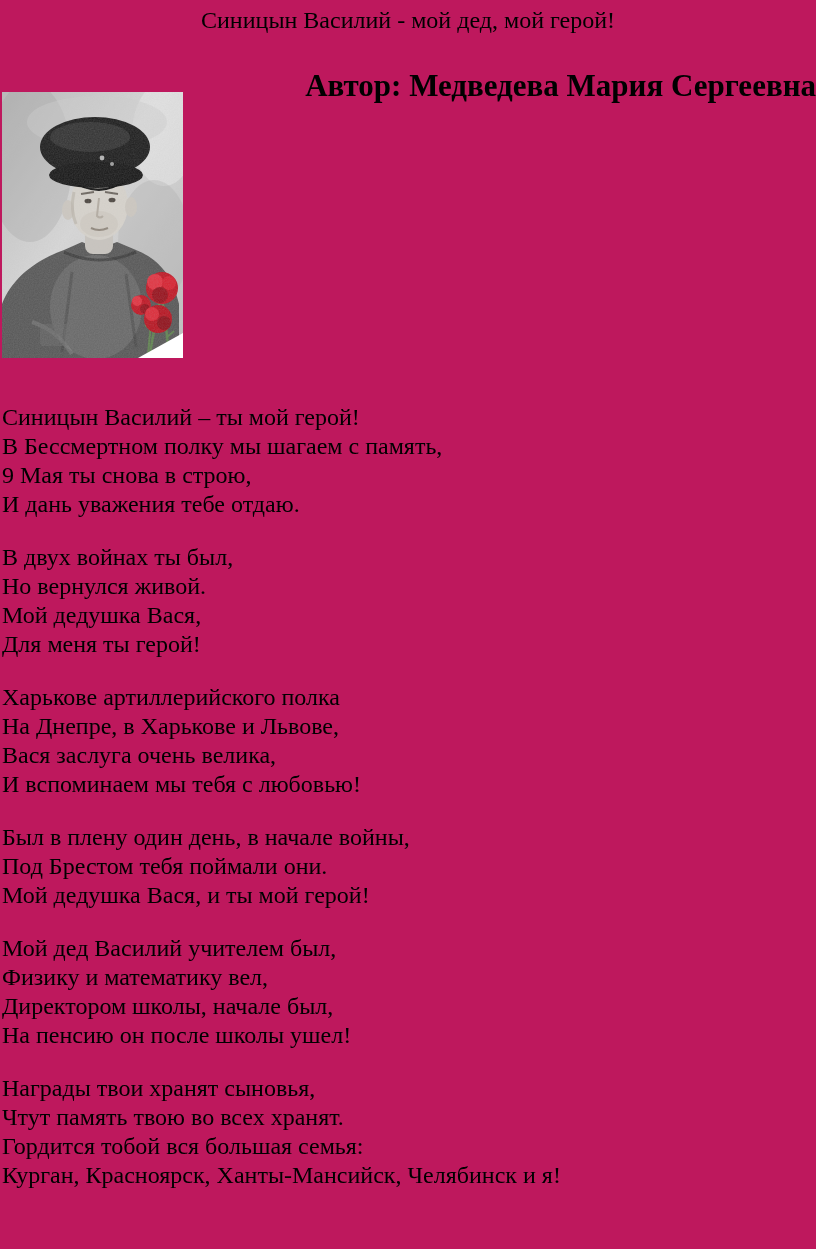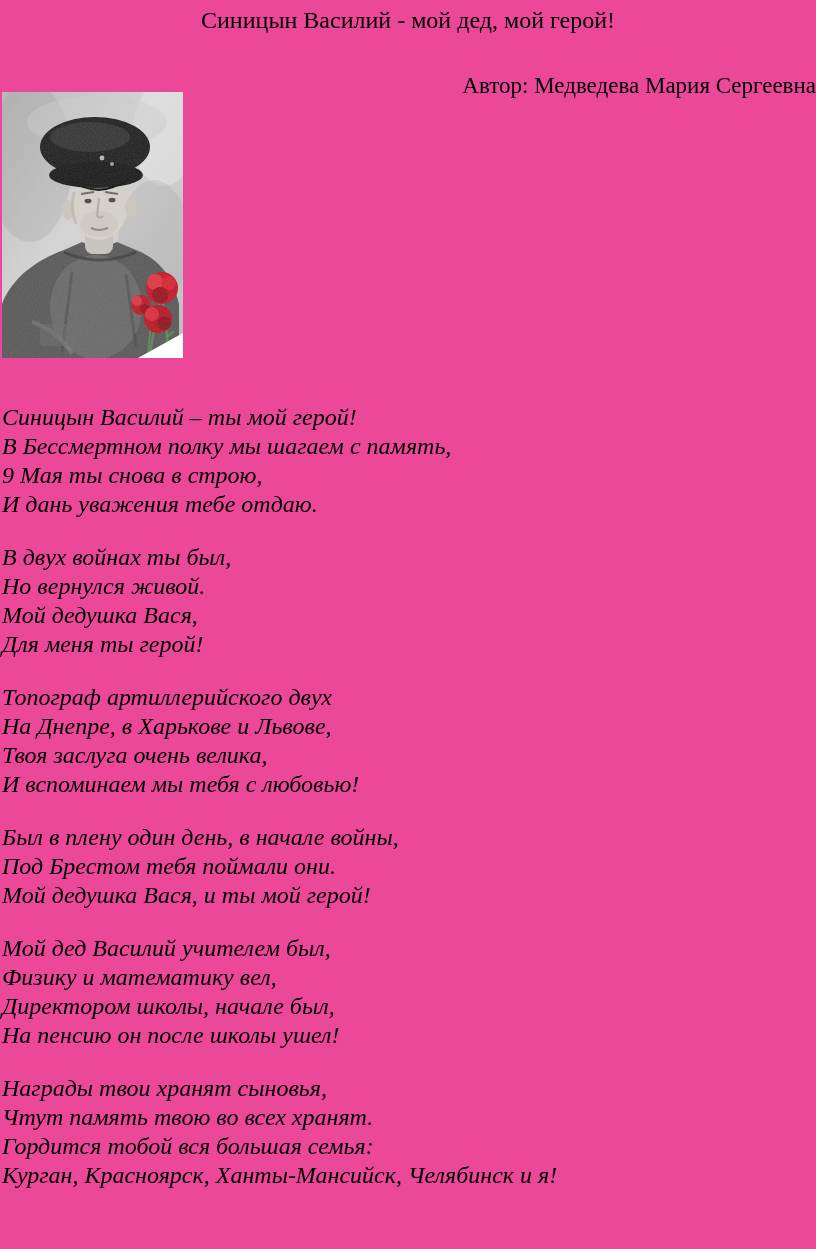--- a/index.html
+++ b/index.html
@@ -4,44 +4,45 @@
 <style>
   html, body {
     margin: 0;
     padding: 0;
     background: #ffffff;
   }
   .page {
     position: relative;
     width: 816px;
     height: 1249px;
-    background: #ec4899;
+    background: #be185d;
     overflow: hidden;
     font-family: "Liberation Serif", serif;
     color: #000000;
   }
   .doc-title {
     position: absolute;
     top: 5px;
     left: 0;
     width: 100%;
     margin: 0;
     text-align: center;
     font-size: 24px;
     font-weight: normal;
     line-height: 30px;
     white-space: nowrap;
   }
   .author-line {
     position: absolute;
     top: 72px;
     right: 0;
-    font-size: 23px;
+    font-size: 31px;
     line-height: 28px;
     white-space: nowrap;
+    font-weight: bold;
   }
   .portrait {
     position: absolute;
     top: 92px;
     left: 2px;
     width: 181px;
     height: 266px;
   }
   .portrait svg {
     display: block;
@@ -53,21 +54,20 @@
     top: 403px;
     left: 2px;
     font-size: 24px;
     line-height: 29px;
   }
   .stanza {
     margin: 0 0 24px 0;
   }
   .poem-line {
     white-space: nowrap;
-    font-style: italic;
   }
 </style>
 </head>
 <body>
 
 <div class="page">
 
   <h1 class="doc-title">Синицын Василий - мой дед, мой герой!</h1>
 
   <div class="author-line">Автор: Медведева Мария Сергеевна</div>
@@ -160,23 +160,23 @@
     </div>
 
     <div class="stanza">
       <div class="poem-line">В двух войнах ты был,</div>
       <div class="poem-line">Но вернулся живой.</div>
       <div class="poem-line">Мой дедушка Вася,</div>
       <div class="poem-line">Для меня ты герой!</div>
     </div>
 
     <div class="stanza">
-      <div class="poem-line">Топограф артиллерийского двух</div>
+      <div class="poem-line">Харькове артиллерийского полка</div>
       <div class="poem-line">На Днепре, в Харькове и Львове,</div>
-      <div class="poem-line">Твоя заслуга очень велика,</div>
+      <div class="poem-line">Вася заслуга очень велика,</div>
       <div class="poem-line">И вспоминаем мы тебя с любовью!</div>
     </div>
 
     <div class="stanza">
       <div class="poem-line">Был в плену один день, в начале войны,</div>
       <div class="poem-line">Под Брестом тебя поймали они.</div>
       <div class="poem-line">Мой дедушка Вася, и ты мой герой!</div>
     </div>
 
     <div class="stanza">

